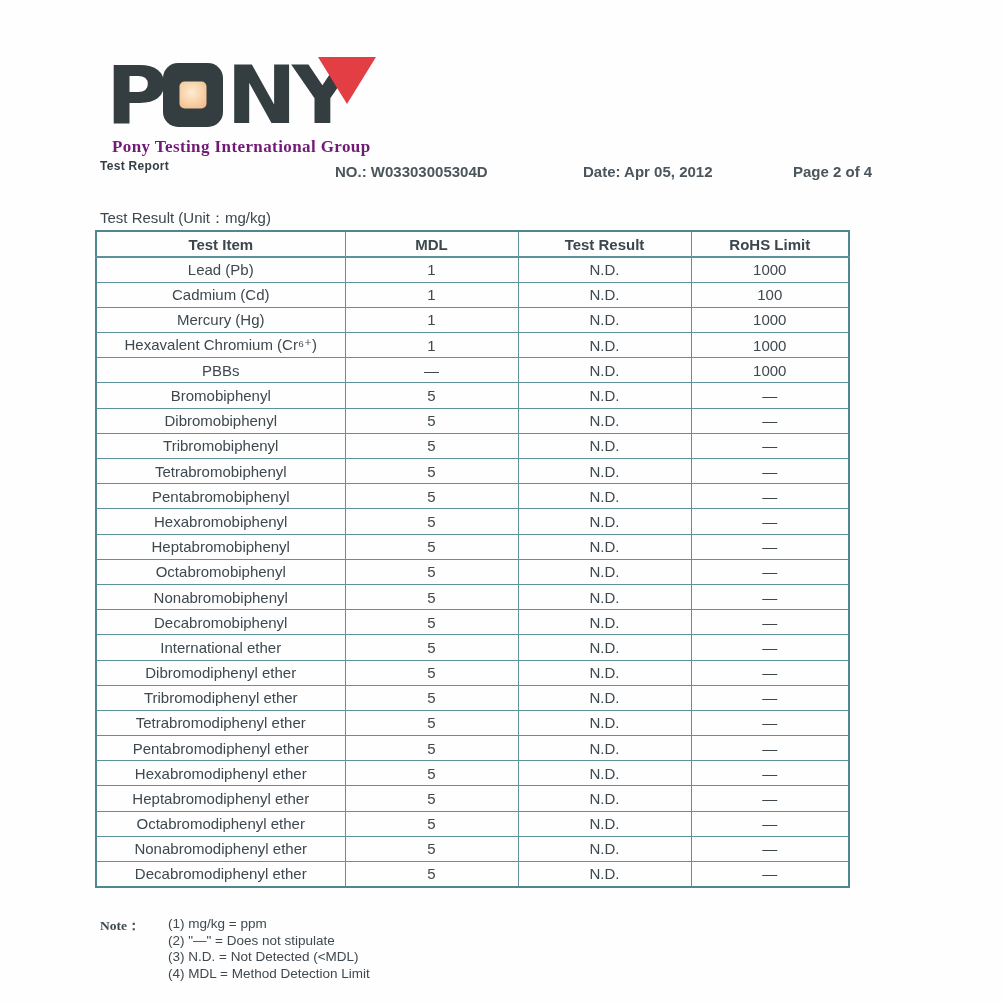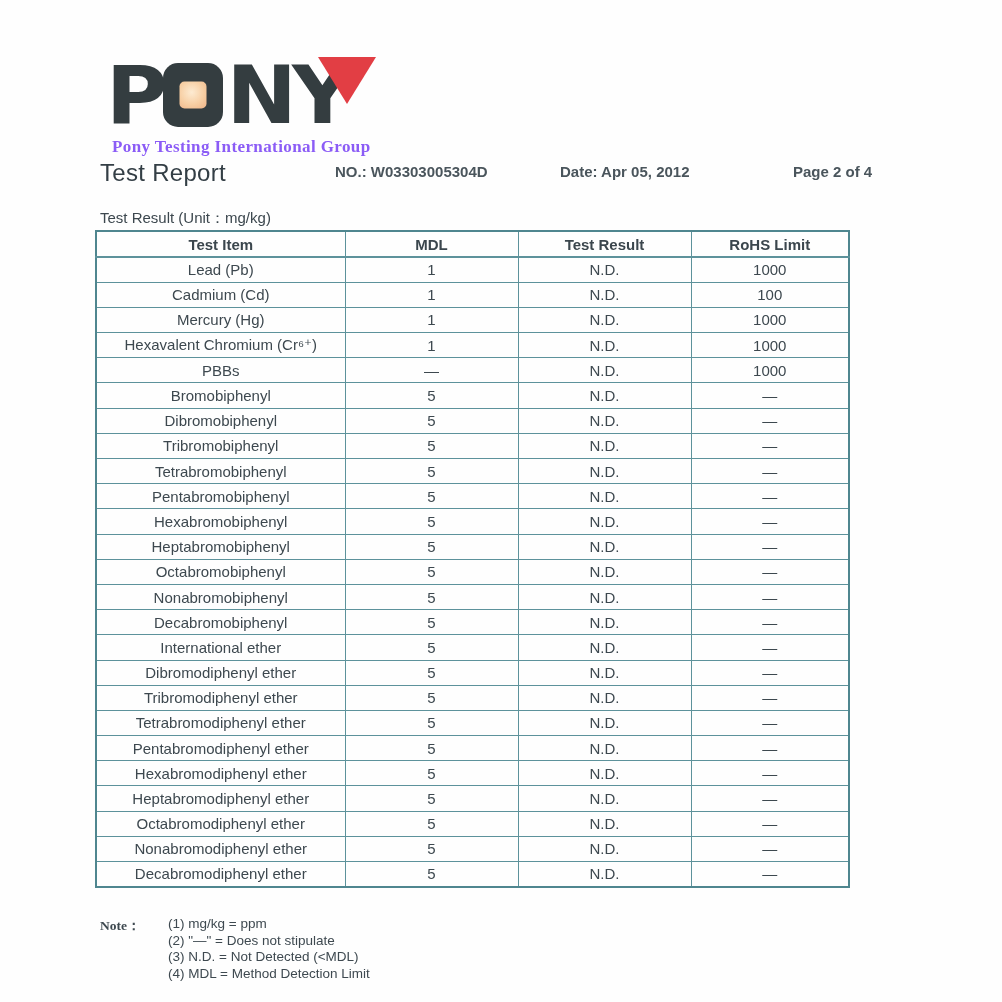--- a/index.html
+++ b/index.html
@@ -35,28 +35,28 @@
   .logo-y { position:relative; display:inline-block; }
   .logo-triangle {
     position:absolute; top:-1px; left:26px; width:0; height:0;
     border-left:29px solid transparent;
     border-right:29px solid transparent;
     border-top:47px solid #e23e44;
   }
   .logo-subtitle {
     position:absolute; left:112px; top:137px;
     font-family:"Liberation Serif", serif; font-weight:bold;
-    font-size:17px; color:#8b5cf6; letter-spacing:0.4px; white-space:nowrap;
-  }
-
-  
-  .report-title { position:absolute; left:100px; top:159px; font-size:24px; font-weight:normal; color:#333e45; letter-spacing:0.3px; }
+    font-size:17px; color:#701a75; letter-spacing:0.4px; white-space:nowrap;
+  }
+
+  
+  .report-title { position:absolute; left:100px; top:159px; font-size:12px; font-weight:bold; color:#333e45; letter-spacing:0.3px; }
   .meta { position:absolute; top:163px; font-size:15px; font-weight:bold; color:#4a555c; white-space:nowrap; }
   .meta-no   { left:335px; }
-  .meta-date { left:560px; }
+  .meta-date { left:583px; }
   .meta-page { left:793px; }
 
   
   .table-caption { position:absolute; left:100px; top:209px; font-size:15px; font-weight:normal; color:#3c474e; }
 
   
   table.results {
     position:absolute; left:95px; top:230px; width:753px;
     border-collapse:collapse; table-layout:fixed;
     font-family:"Liberation Sans","DejaVu Sans",sans-serif;

